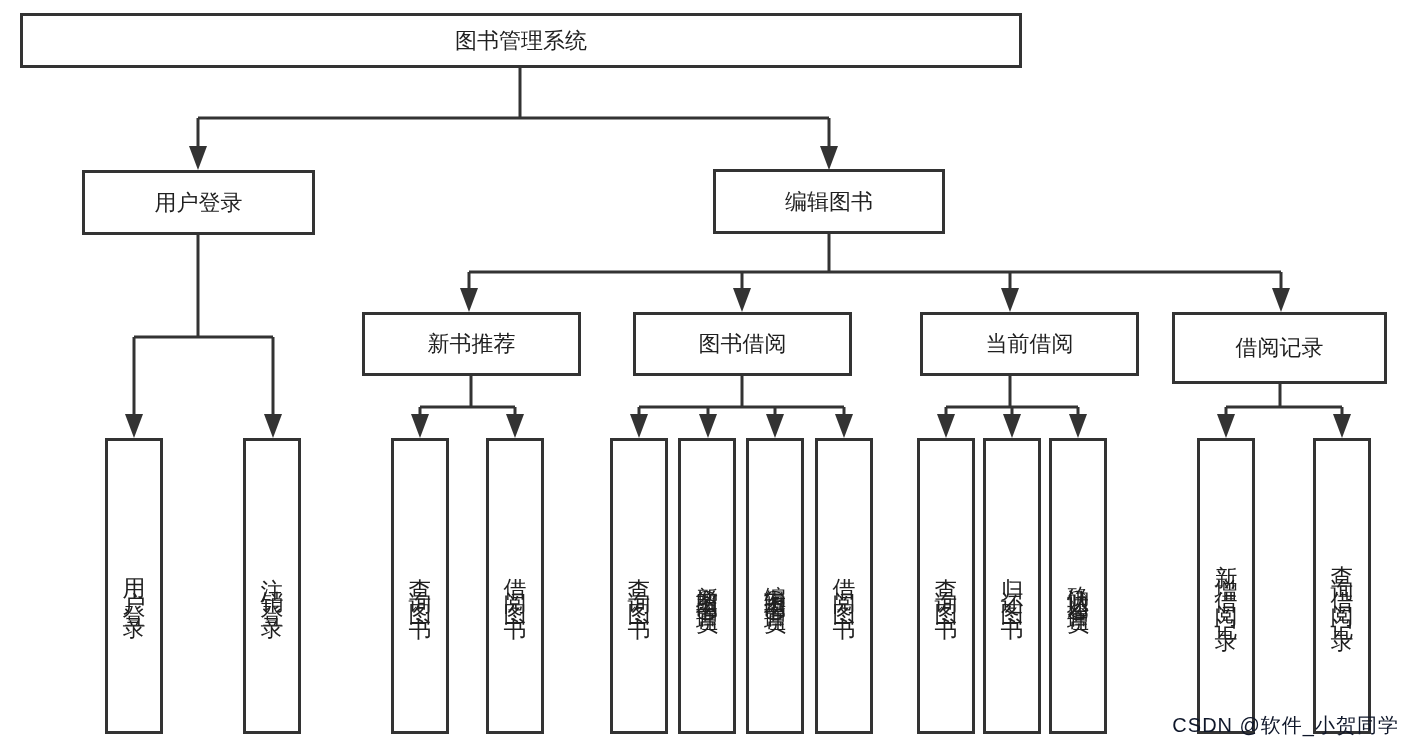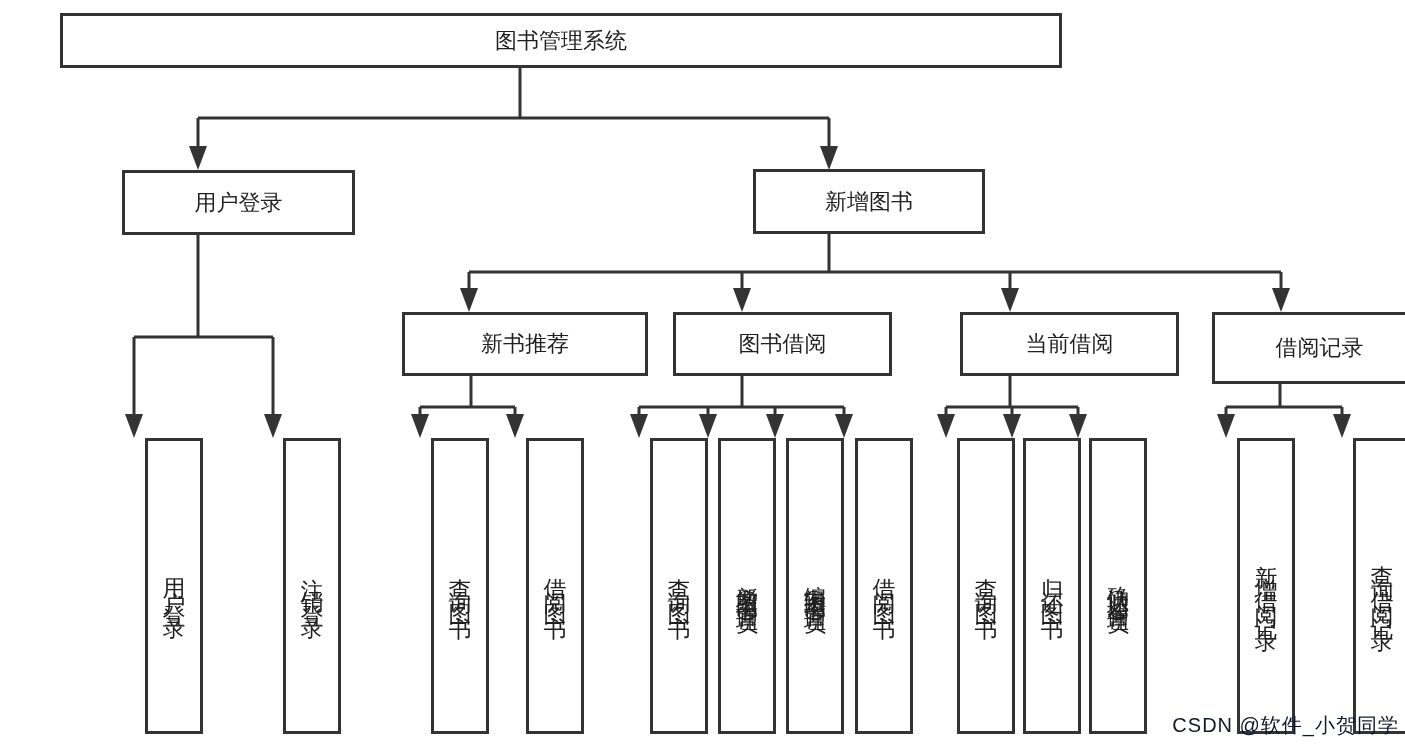--- a/index.html
+++ b/index.html
@@ -5,21 +5,21 @@
   html,body{margin:0;padding:0;background:#ffffff;}
   .stage{
     position:relative;width:1405px;height:747px;background:#ffffff;overflow:hidden;
     font-family:"Liberation Sans", sans-serif;
   }
   .wires{position:absolute;left:0;top:0;z-index:1;}
   .box{
     position:absolute;box-sizing:border-box;z-index:2;
     border:3px solid #333333;background:#ffffff;color:#1f1f1f;
     display:flex;align-items:center;justify-content:center;
-    font-size:22px;line-height:1;white-space:nowrap;margin-left:40px;
+    font-size:22px;line-height:1;white-space:nowrap;
   }
   .leaf{
     writing-mode:vertical-rl;text-orientation:mixed;
     font-size:23px;letter-spacing:13px;white-space:normal;
   }
   .leaf.tight{letter-spacing:4px;font-size:22px;}
   .watermark{
     position:absolute;right:6px;top:712px;z-index:5;
     color:#0f172a;font-size:20px;letter-spacing:1px;
     font-family:"Liberation Sans", sans-serif;
@@ -85,23 +85,23 @@
       <polygon points="1003,414 1021,414 1012,438"></polygon>
       <polygon points="1069,414 1087,414 1078,438"></polygon>
       <polygon points="1217,414 1235,414 1226,438"></polygon>
       <polygon points="1333,414 1351,414 1342,438"></polygon>
     </g>
   </svg>
 
   <div class="box" style="left:20px;top:13px;width:1002px;height:55px;">图书管理系统</div>
 
   <div class="box" style="left:82px;top:170px;width:233px;height:65px;">用户登录</div>
-  <div class="box" style="left:713px;top:169px;width:232px;height:65px;">新增图书</div>
+  <div class="box" style="left:713px;top:169px;width:232px;height:65px;">编辑图书</div>
 
-  <div class="box" style="left:362px;top:312px;width:246px;height:64px;">新书推荐</div>
+  <div class="box" style="left:362px;top:312px;width:219px;height:64px;">新书推荐</div>
   <div class="box" style="left:633px;top:312px;width:219px;height:64px;">图书借阅</div>
   <div class="box" style="left:920px;top:312px;width:219px;height:64px;">当前借阅</div>
   <div class="box" style="left:1172px;top:312px;width:215px;height:72px;">借阅记录</div>
 
   <div class="box leaf" style="left:105px;top:438px;width:58px;height:296px;">用户登录</div>
   <div class="box leaf" style="left:243px;top:438px;width:58px;height:296px;">注销登录</div>
 
   <div class="box leaf" style="left:391px;top:438px;width:58px;height:296px;">查询图书</div>
   <div class="box leaf" style="left:486px;top:438px;width:58px;height:296px;">借阅图书</div>
 

